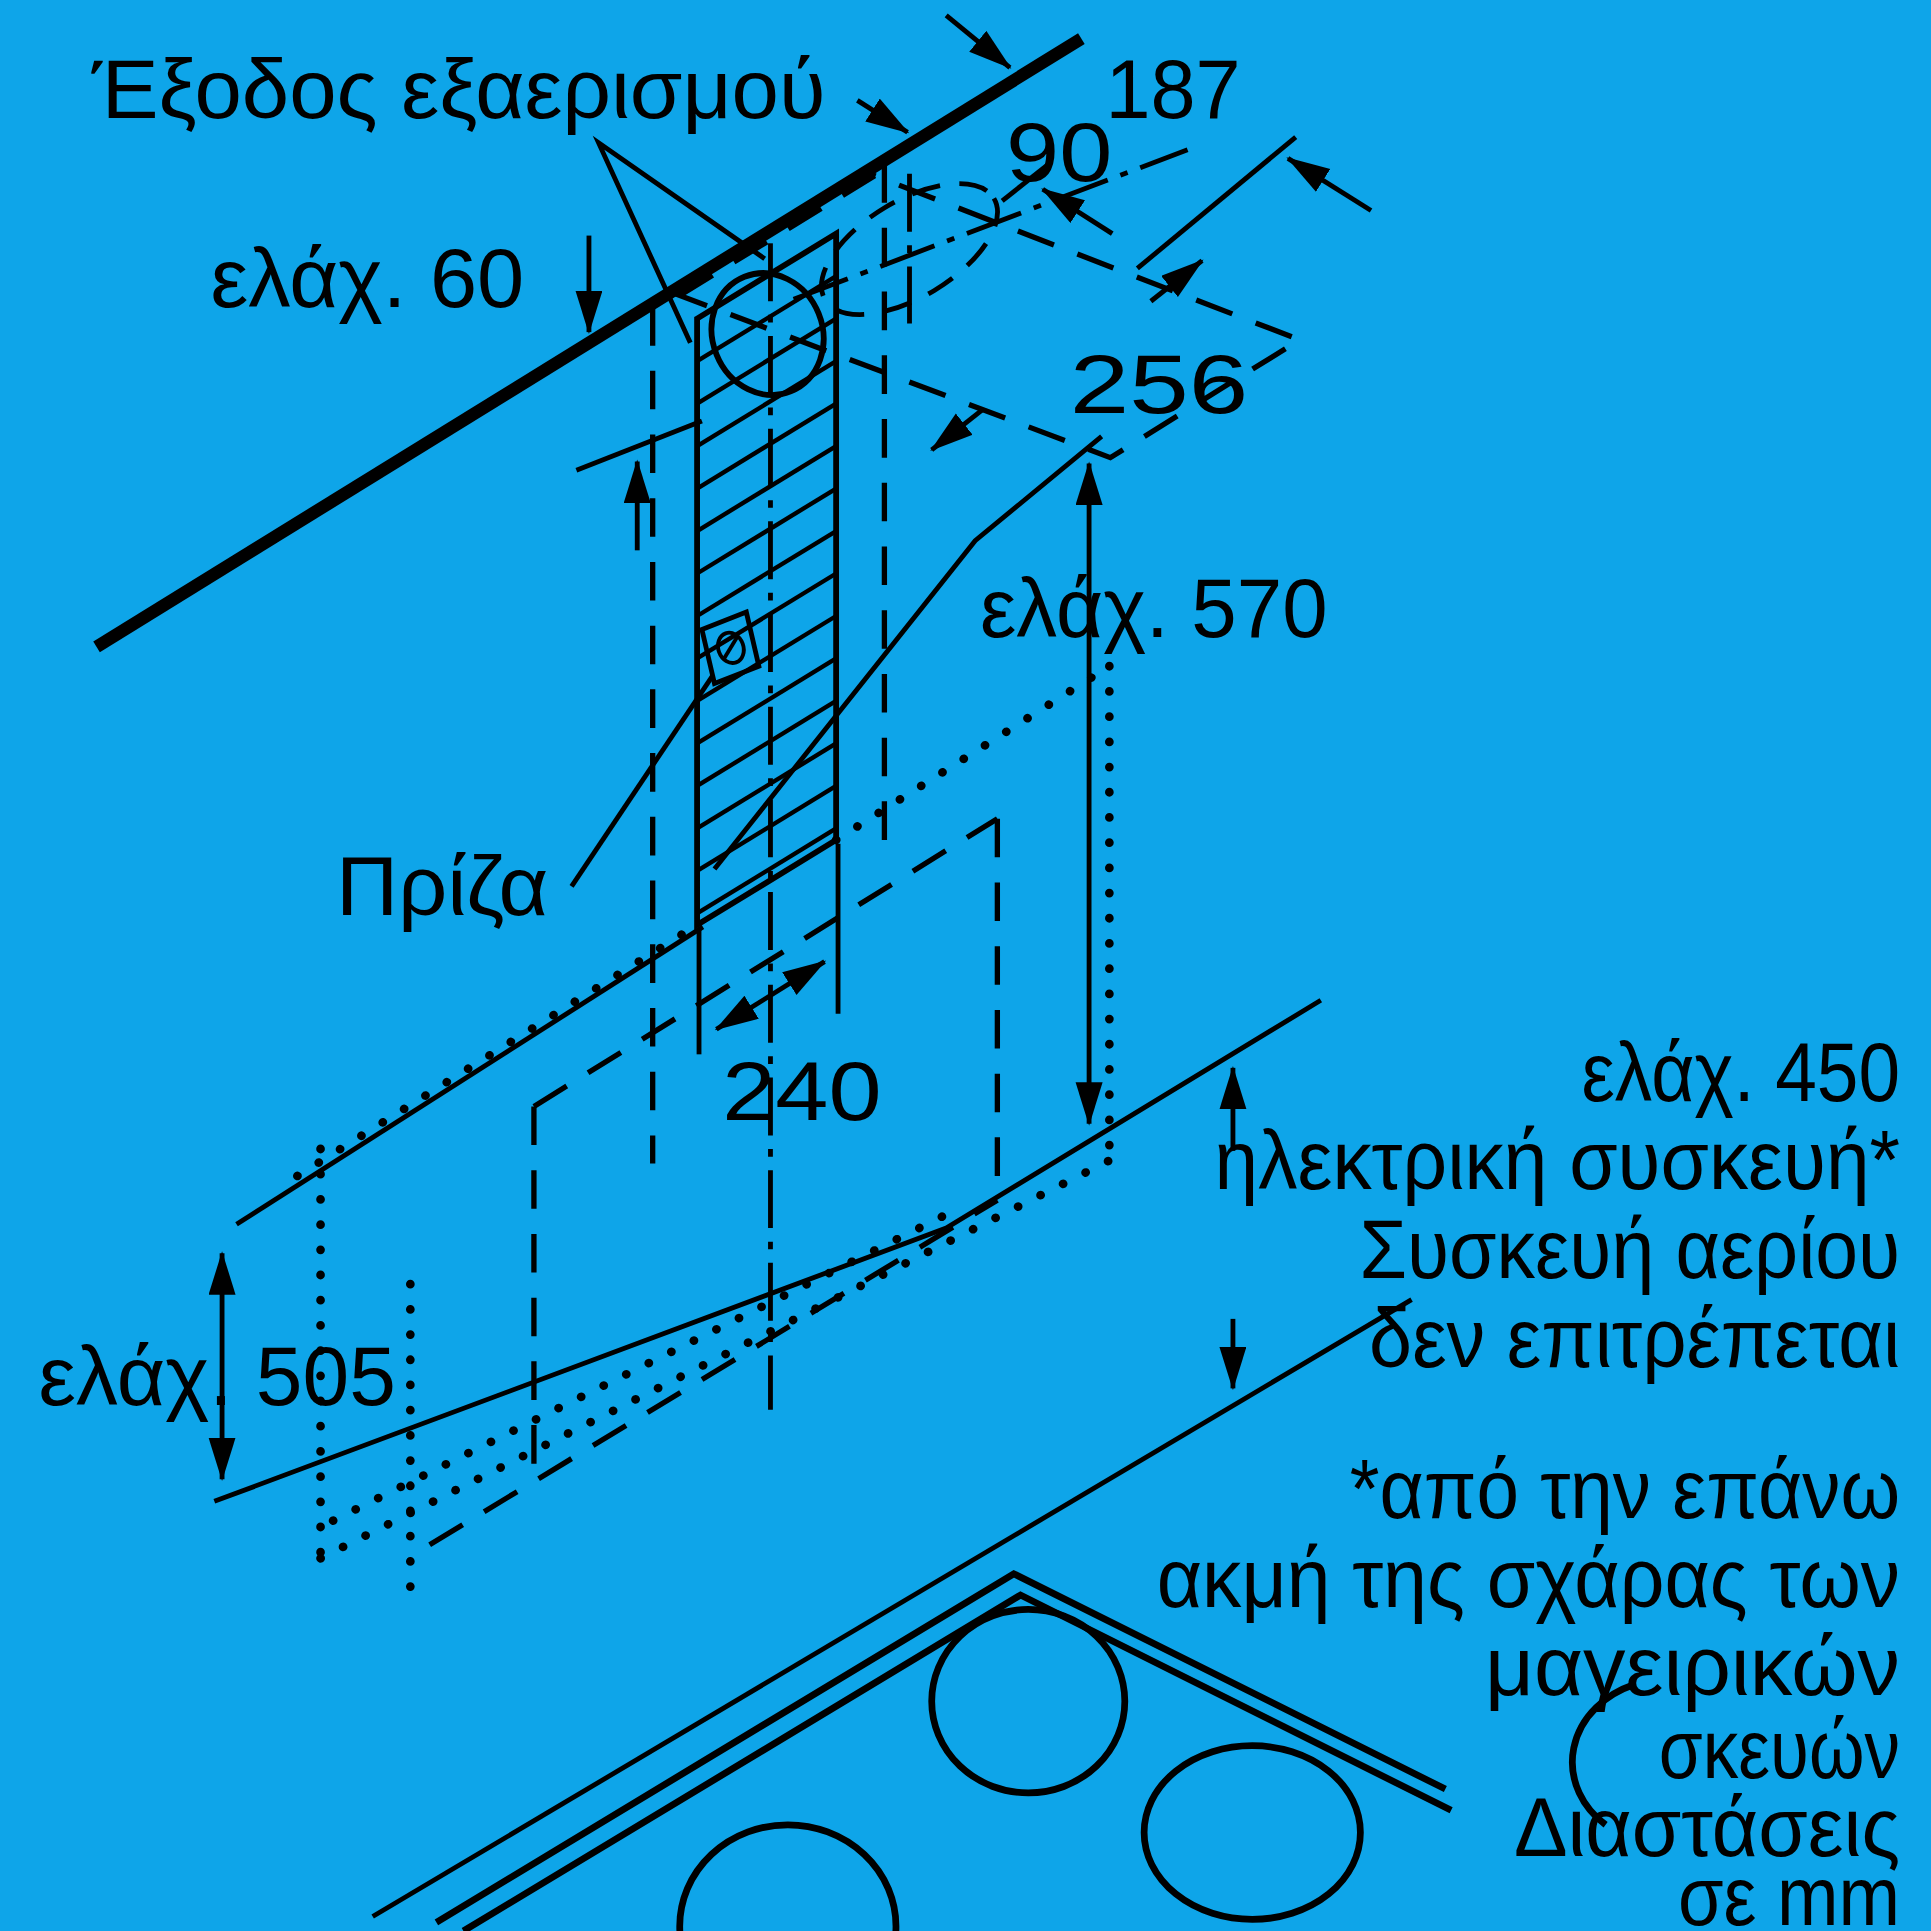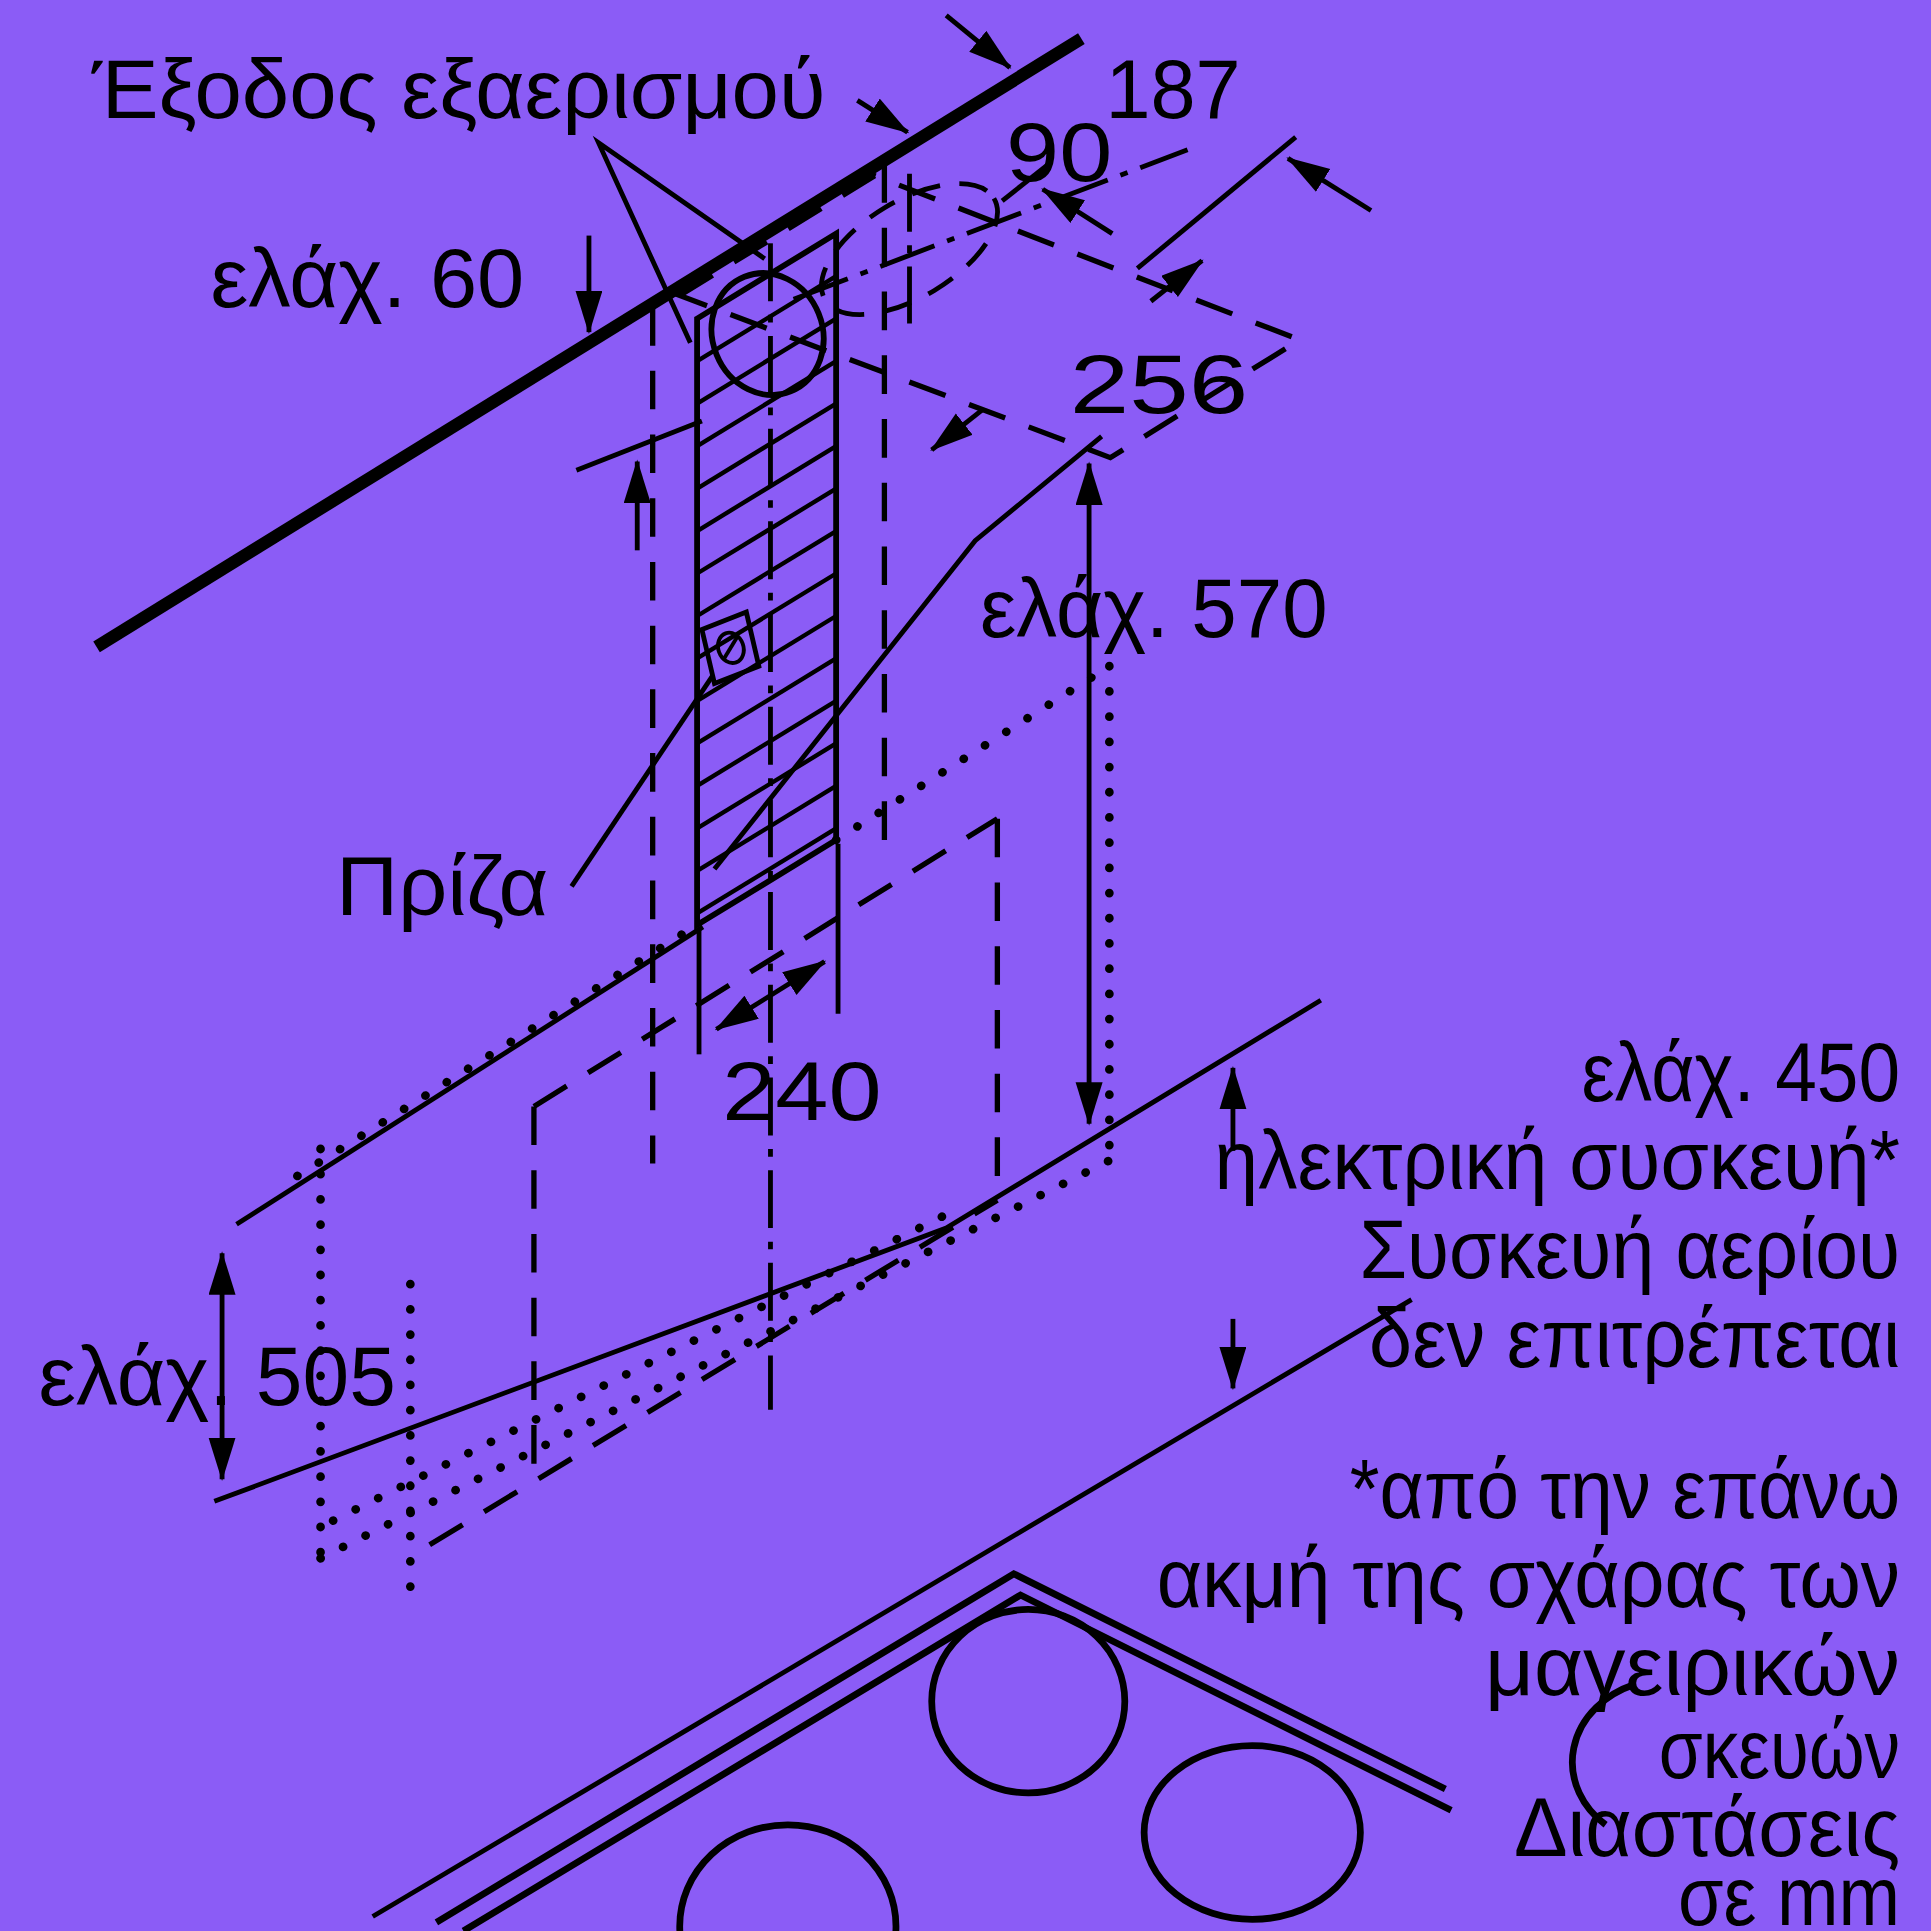--- a/index.html
+++ b/index.html
@@ -1,16 +1,16 @@
 <!DOCTYPE html>
 <html><head>
 <meta charset="utf-8">
 <style>
   html,body{margin:0;padding:0;background:#ffffff;}
-  .stage{width:1931px;height:1931px;position:relative;background:#8b5cf6;overflow:hidden;}
+  .stage{width:1931px;height:1931px;position:relative;background:#0ea5e9;overflow:hidden;}
   svg{display:block;}
   text{font-family:"Liberation Sans","DejaVu Sans",sans-serif;fill:#000;}
   .lbl{font-size:86px;}
   .thick{stroke:#000;stroke-width:13;fill:none;}
   .med{stroke:#000;stroke-width:6;fill:none;}
   .thin{stroke:#000;stroke-width:5;fill:none;}
   .hatchln{stroke:#000;stroke-width:4.5;fill:none;}
   .dash{stroke:#000;stroke-width:5.5;fill:none;stroke-dasharray:40 26;}
   .dashsm{stroke:#000;stroke-width:5;fill:none;stroke-dasharray:30 20;}
   .dashdot{stroke:#000;stroke-width:5;fill:none;stroke-dasharray:60 14 8 14;}

